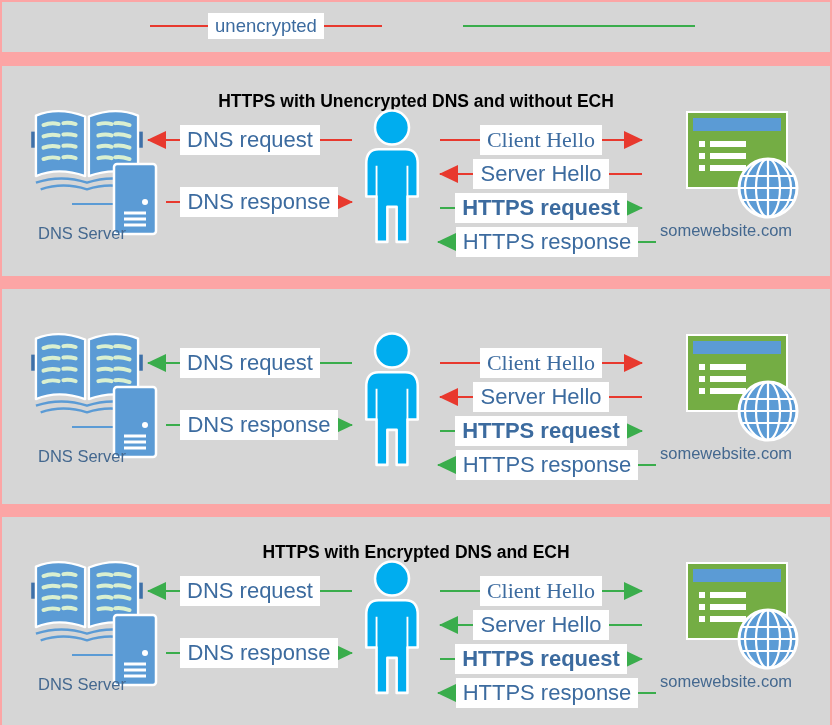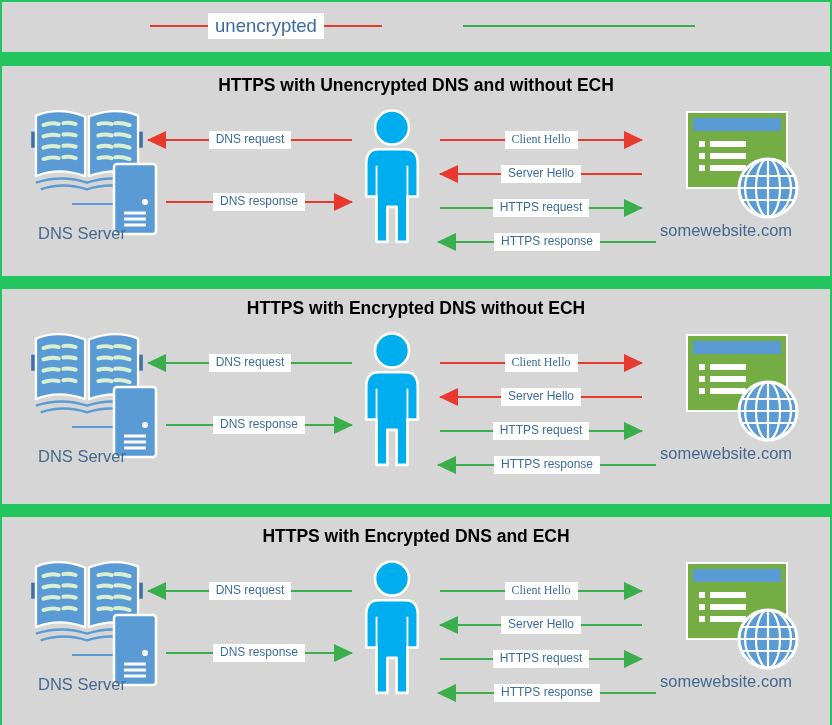--- a/index.html
+++ b/index.html
@@ -8,48 +8,48 @@
     --icon-blue:#5b9bd5;
     --person-blue:#00adef;
     --site-green:#74ad44;
     --panel-bg:#d6d6d6;
     --label-text:#3c6b9f;
     --name-text:#44688f;
   }
   *{box-sizing:border-box;margin:0;padding:0;}
   html,body{background:#ffffff;}
   body{font-family:"Liberation Sans",sans-serif;}
-  .stage{position:relative;width:832px;height:725px;background:#22c55e;overflow:hidden;}
+  .stage{position:relative;width:832px;height:725px;background:#fca5a5;overflow:hidden;}
 
   
   .legend-bar{position:absolute;left:2px;top:2px;width:828px;height:50px;background:var(--panel-bg);}
   .panel{position:absolute;left:2px;width:828px;background:var(--panel-bg);}
   .panel-1{top:66px;height:210px;}
   .panel-2{top:289px;height:215px;}
   .panel-3{top:517px;height:260px;}
 
-  .panel-title{position:absolute;top:9px;left:0;right:0;text-align:center;
+  .panel-title{position:absolute;top:25px;left:0;right:0;text-align:center;
     font-size:17.5px;font-weight:bold;color:#000;}
 
   
   .arrow{position:absolute;height:26px;display:flex;align-items:center;justify-content:center;--c:#888;}
   .arrow .line{position:absolute;left:0;right:0;top:12px;height:2px;background:var(--c);}
   .arrow .head{position:absolute;top:4px;width:0;height:0;display:none;
     border-top:9px solid transparent;border-bottom:9px solid transparent;}
   .arrow.dir-right .head{display:block;right:-1px;border-left:19px solid var(--c);}
   .arrow.dir-left  .head{display:block;left:-1px;border-right:19px solid var(--c);}
   .arrow-label{position:relative;z-index:1;background:#ffffff;padding:2px 7px 3px;
-    font-size:12px;color:var(--label-text);white-space:nowrap;line-height:1.15;}
+    font-size:22px;color:var(--label-text);white-space:nowrap;line-height:1.15;}
 
   
   .a-dnsreq {left:146px;top:61px; width:204px;}
   .a-dnsrsp {left:164px;top:123px;width:186px;}
   .a-chello {left:438px;top:61px; width:202px;font-family:Liberation Serif, serif;}
   .a-shello {left:438px;top:95px; width:202px;}
-  .a-hreq   {left:438px;top:129px;width:202px;}
+  .a-hreq   {left:438px;top:129px;width:202px;font-weight:bold;}
   .a-hrsp   {left:436px;top:163px;width:218px;}
 
   .legend-item-1{left:148px;top:11px;width:232px;}
   .legend-item-2{left:461px;top:11px;width:232px;}
   .legend-bar .arrow-label{font-size:18.5px;}
 
   
   .book{position:absolute;left:28px;top:42px;width:114px;height:87px;}
   .server{position:absolute;left:110px;top:96px;width:46px;height:74px;}
   .connector{position:absolute;left:70px;top:137px;width:48px;height:2px;background:var(--icon-blue);}
@@ -191,21 +191,20 @@
       <span class="arrow-label">HTTPS request</span>
     </div>
     <div class="arrow a-hrsp dir-left" style="--c: #3aad4c;">
       <div class="line"></div>
         <div class="head"></div>
       <span class="arrow-label">HTTPS response</span>
     </div>
   </section>
 
   <section class="panel panel-2">
-    <h2 class="panel-title">HTTPS with Encrypted DNS without ECH</h2>
     <svg class="book">
         <use href="#sym-book"></use>
       </svg>
     <div class="connector"></div>
     <svg class="server">
         <use href="#sym-server"></use>
       </svg>
     <div class="entity-label dns-label">DNS Server</div>
     <svg class="person">
         <use href="#sym-person"></use>

